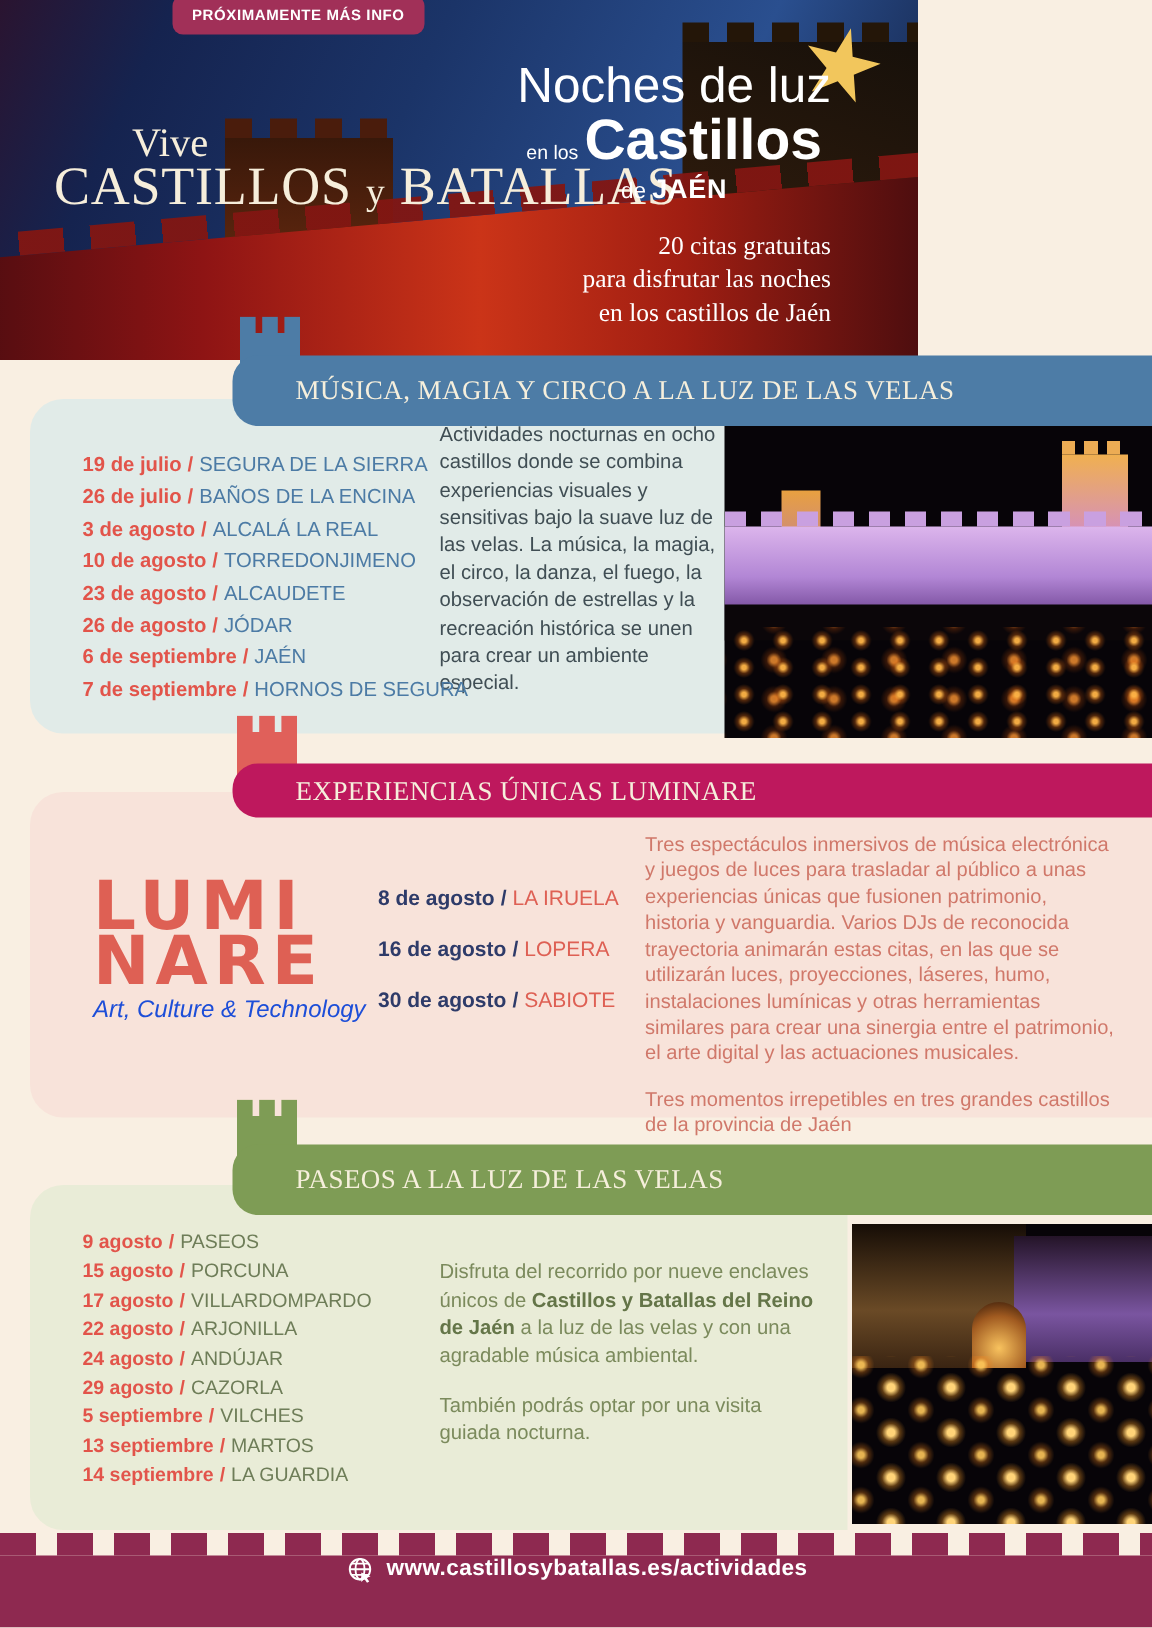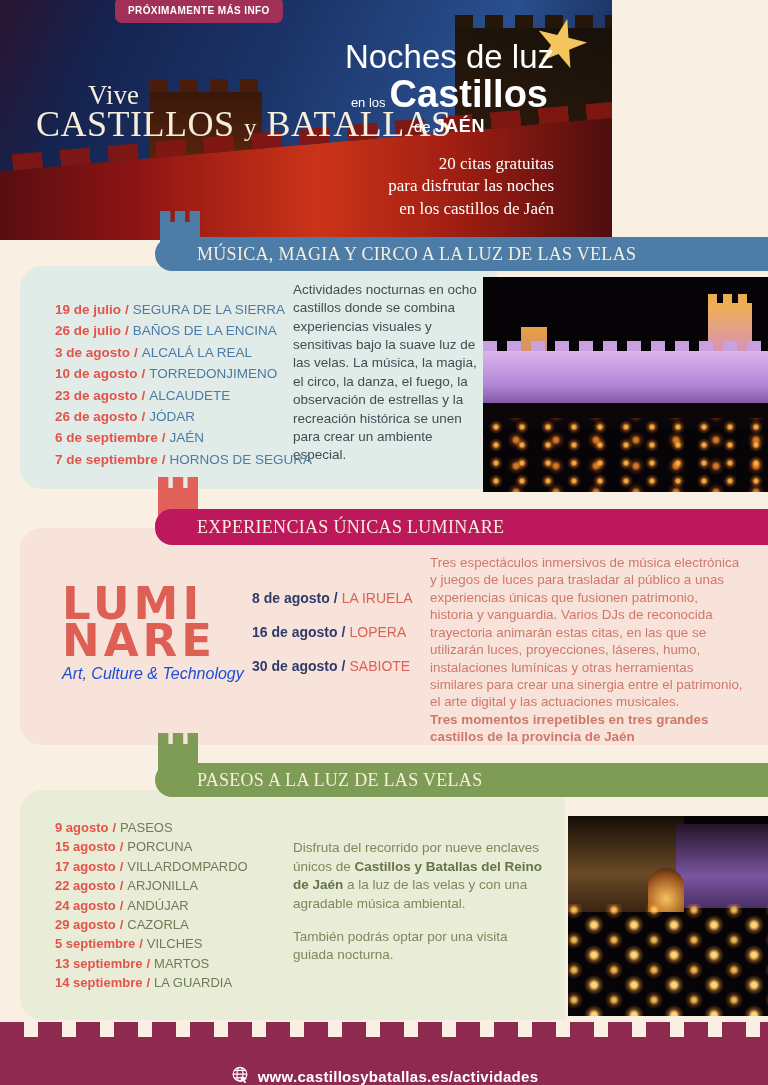--- a/index.html
+++ b/index.html
@@ -40,21 +40,21 @@
   .noches .l1{font-size:33px;}
   .noches .l2{margin-top:2px;}
   .noches .l2 .pre{font-size:13px;margin-right:4px;}
   .noches .l2 .main{font-size:38px;font-weight:bold;}
   .noches .l3{font-size:15px;margin-top:4px;}
   .noches .l3 .place{font-size:18px;font-weight:bold;letter-spacing:.5px;}
   .h-tagline{position:absolute;right:58px;top:153px;text-align:right;color:#fff;z-index:4;
        font-family:"Liberation Serif",serif;font-size:17px;line-height:1.32;}
 
   
-  .banner{position:absolute;left:155px;right:0;height:34px;border-radius:17px 0 0 17px;
+  .banner{position:absolute;left:155px;right:0;height:47px;border-radius:17px 0 0 17px;
        display:flex;align-items:center;padding-left:42px;box-sizing:border-box;
        font-family:"Liberation Serif",serif;font-size:18px;letter-spacing:.3px;color:#f6efdc;z-index:3;}
   .banner-blue{top:237px;background:#4d7ca6;}
   .banner-red{top:509px;background:#be185d;height:36px;}
   .banner-green{top:763px;background:#7e9c55;}
   .tower{position:absolute;width:40px;height:42px;z-index:2;
        clip-path:polygon(0 100%,0 0,26% 0,26% 26%,37% 26%,37% 0,63% 0,63% 26%,74% 26%,74% 0,100% 0,100% 100%);}
   .tower-blue{left:160px;top:211px;background:#4d7ca6;}
   .tower-red{left:158px;top:477px;background:#e0605a;}
   .tower-green{left:158px;top:733px;background:#7e9c55;}
@@ -74,21 +74,21 @@
   .events2 .event-row{margin-bottom:18px;}
   .events2 .date,.events2 .sep{color:#2e3b69;font-weight:bold;}
   .events2 .place{color:#de6054;}
   .events3{left:55px;top:818px;font-size:13px;line-height:19.4px;}
   .events3 .date,.events3 .sep{color:#e2544a;font-weight:bold;}
   .events3 .place{color:#6e7d58;}
 
   
   .desc1{left:293px;top:281px;width:192px;font-size:13.5px;line-height:1.36;color:#404e54;}
   .desc2{left:430px;top:554px;width:314px;font-size:13.4px;line-height:1.3;color:#d0786a;}
-  .desc2 .p2{font-weight:bold;}
+  .desc2 .p2{margin-top:13px;}
   .desc3{left:293px;top:839px;width:254px;font-size:13.5px;line-height:1.38;color:#7b8a5c;}
   .desc3 b{color:#647548;}
   .desc3 .p2{margin-top:14px;}
 
   
   .lumi{left:62px;top:585px;color:#de6054;font-family:"DejaVu Sans",sans-serif;
         font-weight:bold;font-size:45px;line-height:37px;letter-spacing:4px;}
   .lumi-tag{left:62px;top:665px;font-style:italic;font-size:16px;color:#1d4ed8;}
 
   
@@ -120,21 +120,21 @@
   .p2-candles{position:absolute;left:0;bottom:0;right:0;height:112px;
        background-image:
          radial-gradient(circle,#ffd478 2.5px,rgba(255,160,40,.35) 6px,transparent 10px),
          radial-gradient(circle,rgba(255,200,90,.9) 2px,rgba(255,140,30,.3) 5px,transparent 9px);
        background-size:40px 30px,40px 30px;background-position:6px 6px,26px 21px;}
 
   
   .f-teeth{position:absolute;left:0;right:0;top:1022px;height:15px;
        background:repeating-linear-gradient(90deg,#8e2950 0 24px,transparent 24px 38px);}
   .f-band{position:absolute;left:0;right:0;top:1037px;height:48px;background:#8e2950;
-       display:flex;align-items:flex-end;justify-content:center;gap:8px;color:#fff;}
+       display:flex;align-items:flex-start;justify-content:center;gap:8px;color:#fff;}
   .f-url{font-size:15px;font-weight:bold;letter-spacing:.3px;}
 </style>
 </head>
 <body>
 
 <div class="hero">
   <div class="h-tower ht1"></div>
   <div class="h-tower ht2"></div>
   <div class="h-tower ht3"></div>
   <div class="h-wall"></div>

